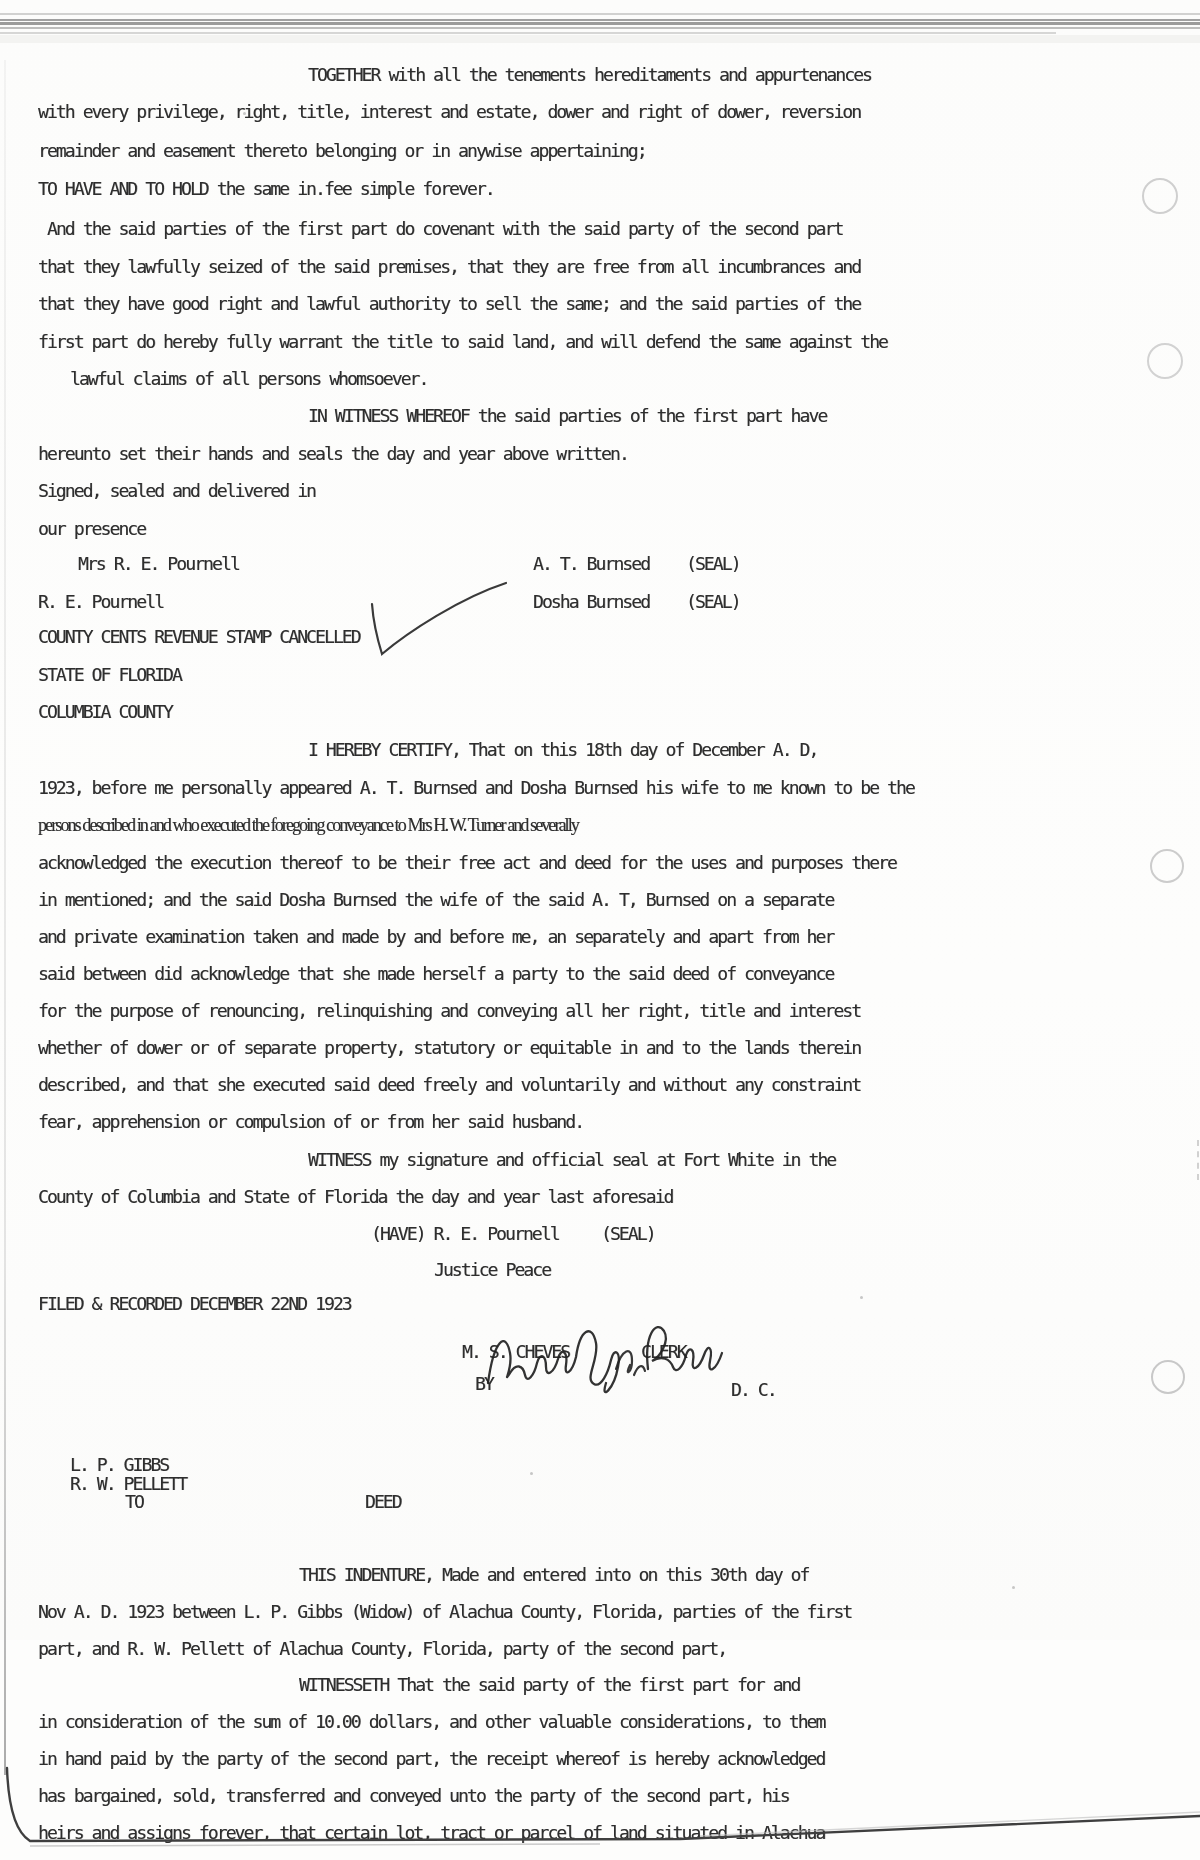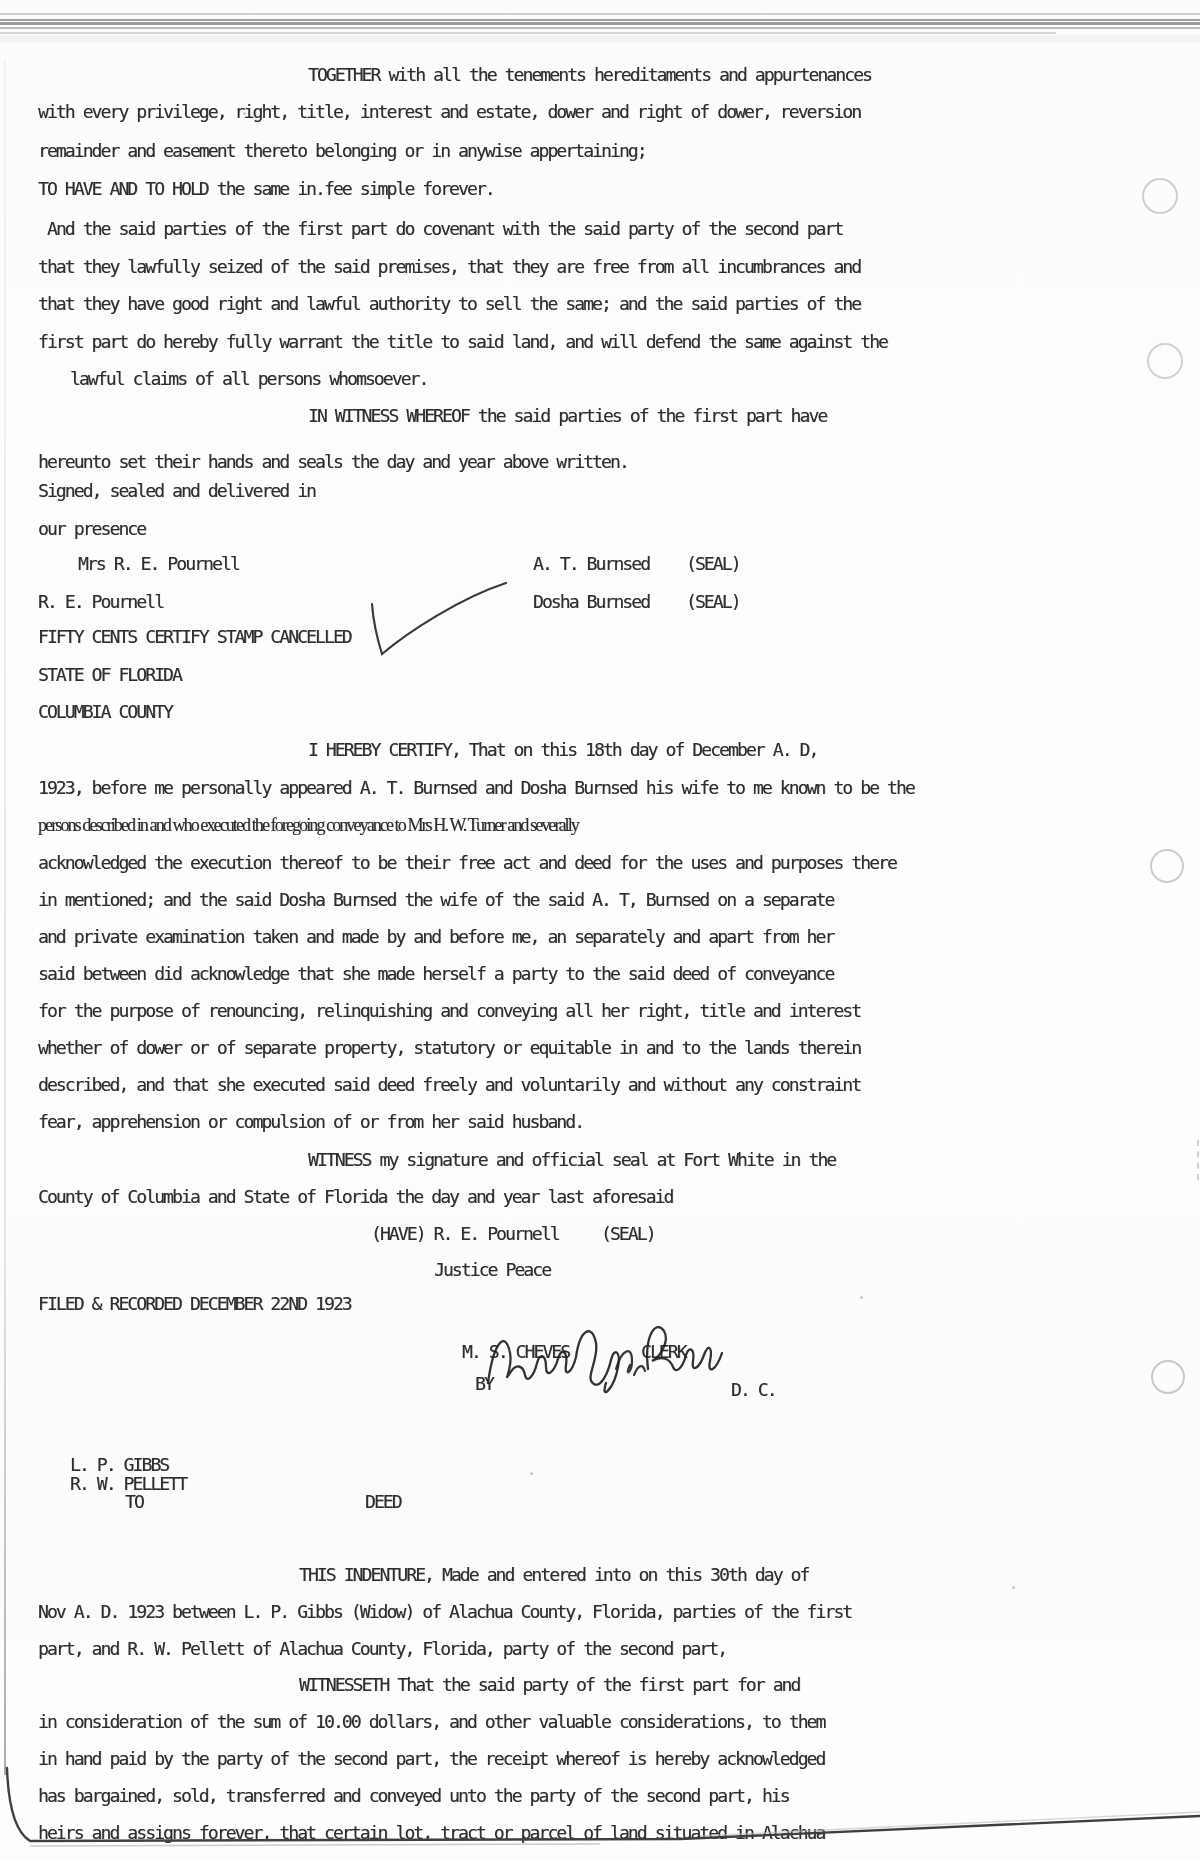--- a/index.html
+++ b/index.html
@@ -64,30 +64,30 @@
       <div class="doc-line" style="left: 308px; top: 63px;">TOGETHER with all the tenements hereditaments and appurtenances</div>
       <div class="doc-line" style="left: 38px; top: 100px;">with every privilege, right, title, interest and estate, dower and right of dower, reversion</div>
       <div class="doc-line" style="left: 38px; top: 139px;">remainder and easement thereto belonging or in anywise appertaining;</div>
       <div class="doc-line" style="left: 38px; top: 177px;">TO HAVE AND TO HOLD the same in.fee simple forever.</div>
       <div class="doc-line" style="left: 47px; top: 217px;">And the said parties of the first part do covenant with the said party of the second part</div>
       <div class="doc-line" style="left: 38px; top: 255px;">that they lawfully seized of the said premises, that they are free from all incumbrances and</div>
       <div class="doc-line" style="left: 38px; top: 292px;">that they have good right and lawful authority to sell the same; and the said parties of the</div>
       <div class="doc-line" style="left: 38px; top: 330px;">first part do hereby fully warrant the title to said land, and will defend the same against the</div>
       <div class="doc-line" style="left: 38px; top: 367px; margin-left: 32px;">lawful claims of all persons whomsoever.</div>
       <div class="doc-line" style="left: 308px; top: 404px;">IN WITNESS WHEREOF the said parties of the first part have</div>
-      <div class="doc-line" style="left: 38px; top: 442px; margin-top: 8px;">hereunto set their hands and seals the day and year above written.</div>
+      <div class="doc-line" style="left: 38px; top: 442px;">hereunto set their hands and seals the day and year above written.</div>
       <div class="doc-line" style="left: 38px; top: 479px;">Signed, sealed and delivered in</div>
       <div class="doc-line" style="left: 38px; top: 517px;">our presence</div>
       <div class="doc-line" style="left: 38px; top: 552px; margin-left: 40px;">Mrs R. E. Pournell</div>
       <div class="doc-line" style="left: 533px; top: 552px;">A. T. Burnsed</div>
       <div class="doc-line" style="left: 686px; top: 552px;">(SEAL)</div>
       <div class="doc-line" style="left: 38px; top: 590px;">R. E. Pournell</div>
       <div class="doc-line" style="left: 533px; top: 590px;">Dosha Burnsed</div>
       <div class="doc-line" style="left: 686px; top: 590px;">(SEAL)</div>
-      <div class="doc-line" style="left: 38px; top: 625px;">FIFTY CENTS CERTIFY STAMP CANCELLED</div>
+      <div class="doc-line" style="left: 38px; top: 625px;">COUNTY CENTS REVENUE STAMP CANCELLED</div>
       <div class="doc-line" style="left: 38px; top: 663px;">STATE OF FLORIDA</div>
       <div class="doc-line" style="left: 38px; top: 700px;">COLUMBIA COUNTY</div>
       <div class="doc-line" style="left: 308px; top: 738px;">I HEREBY CERTIFY, That on this 18th day of December A. D,</div>
       <div class="doc-line" style="left: 38px; top: 776px;">1923, before me personally appeared A. T. Burnsed and Dosha Burnsed his wife to me known to be the</div>
       <div class="doc-line" style="left: 38px; top: 813px; font-family: Liberation Serif, serif;">persons described in and who executed the foregoing conveyance to Mrs H. W. Turner and severally</div>
       <div class="doc-line" style="left: 38px; top: 851px;">acknowledged the execution thereof to be their free act and deed for the uses and purposes there</div>
       <div class="doc-line" style="left: 38px; top: 888px;">in mentioned; and the said Dosha Burnsed the wife of the said A. T, Burnsed on a separate</div>
       <div class="doc-line" style="left: 38px; top: 925px;">and private examination taken and made by and before me, an separately and apart from her</div>
       <div class="doc-line" style="left: 38px; top: 962px;">said between did acknowledge that she made herself a party to the said deed of conveyance</div>
       <div class="doc-line" style="left: 38px; top: 999px;">for the purpose of renouncing, relinquishing and conveying all her right, title and interest</div>

